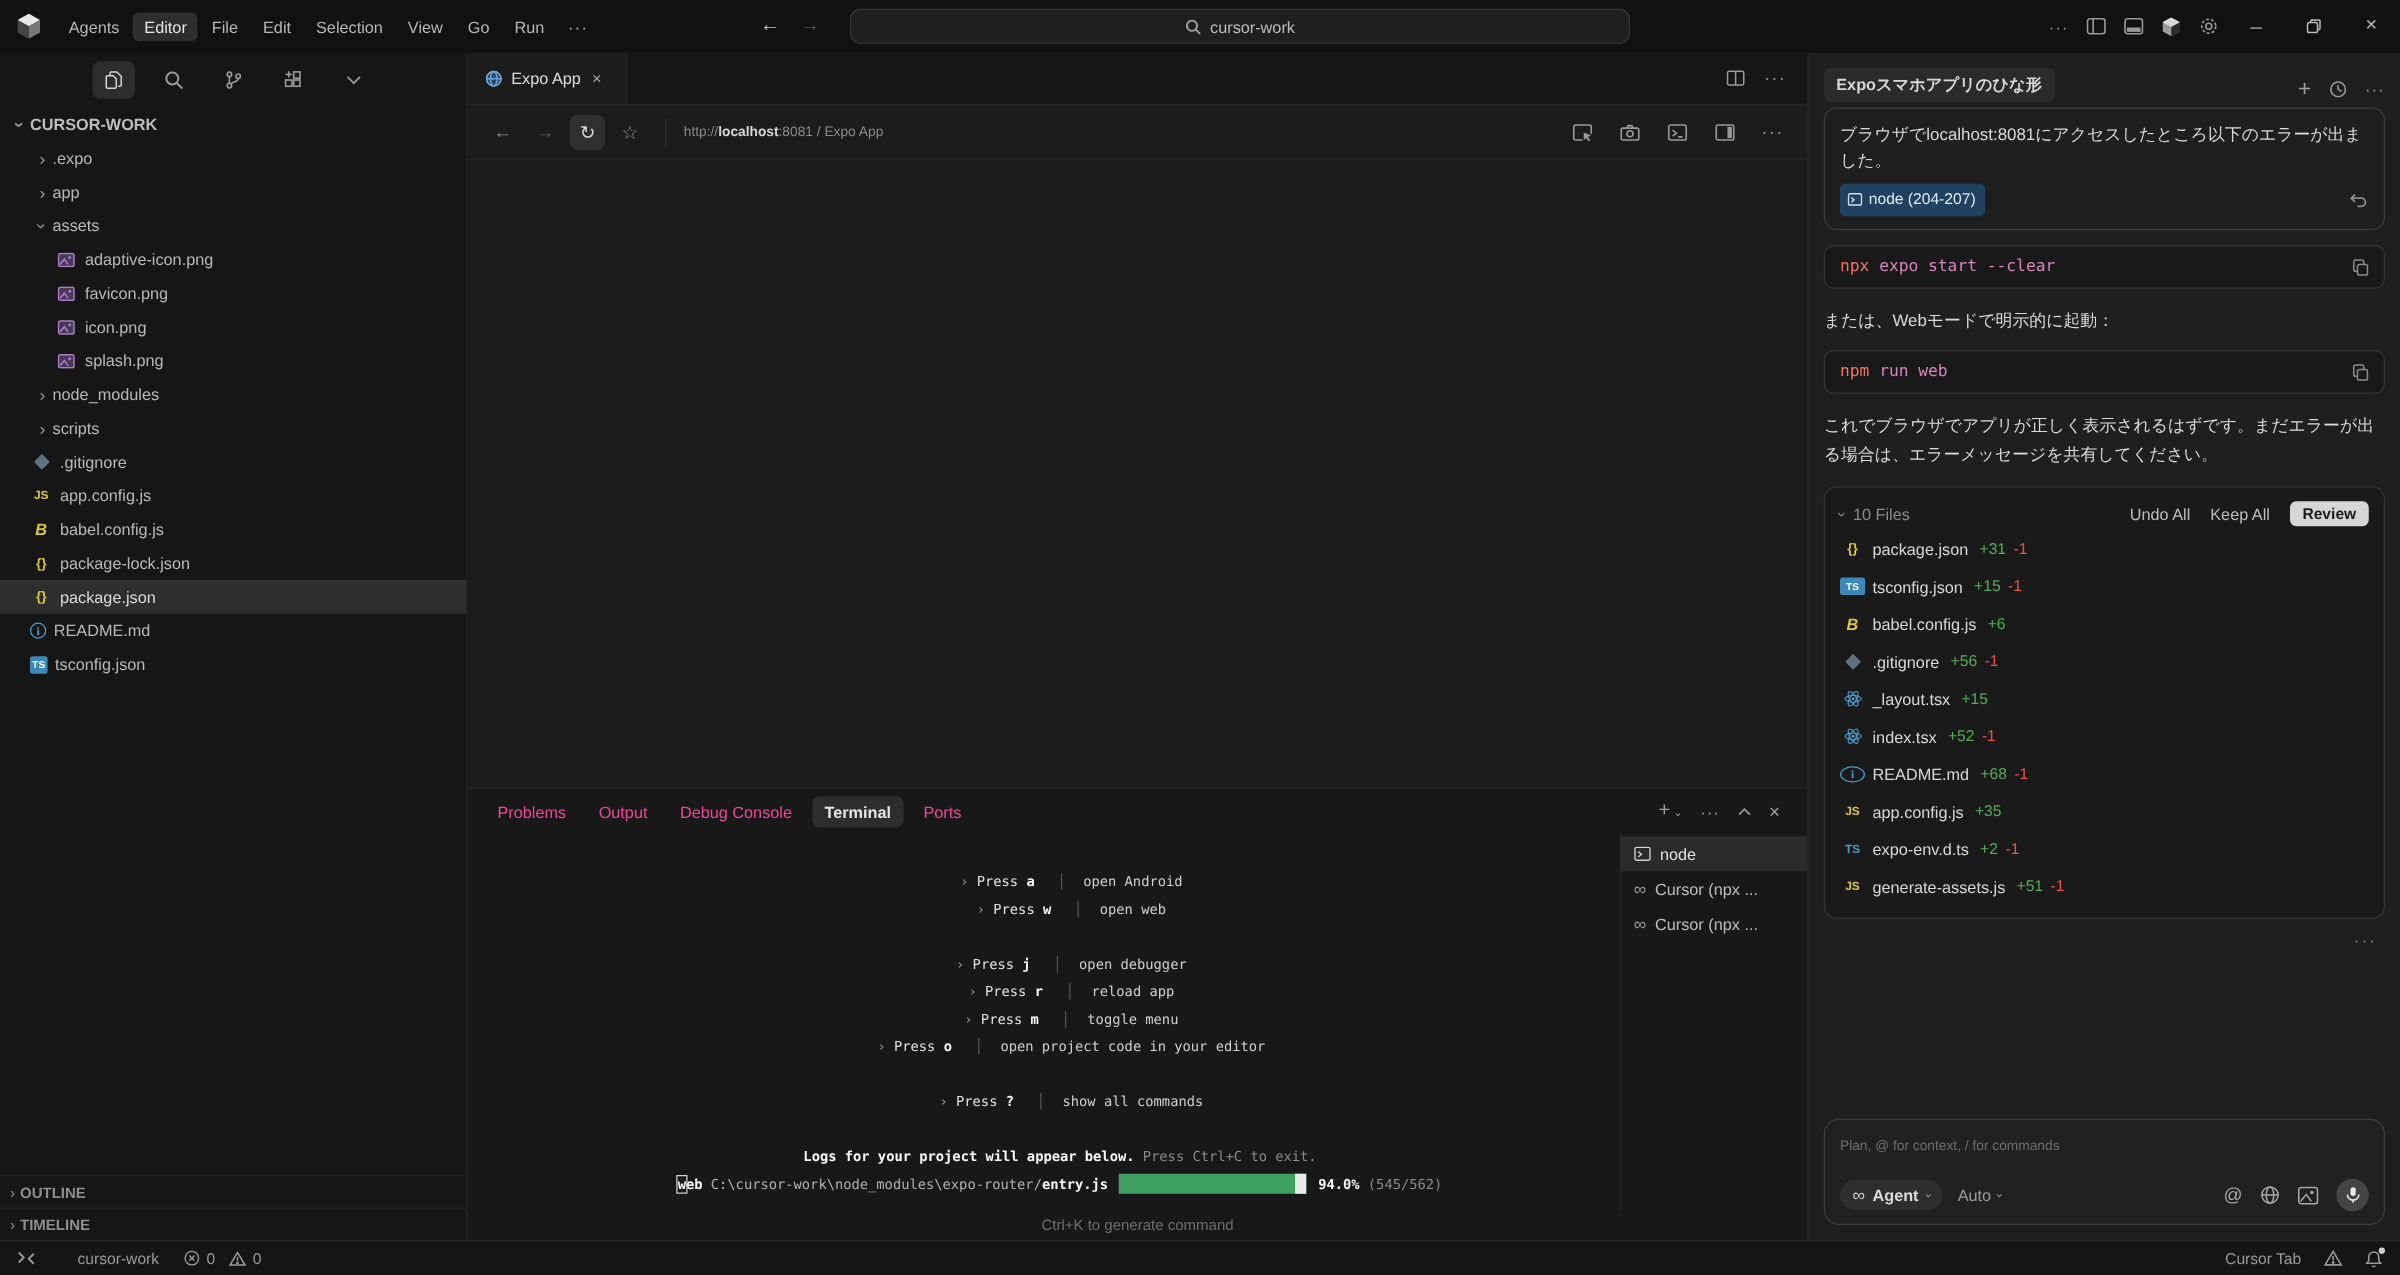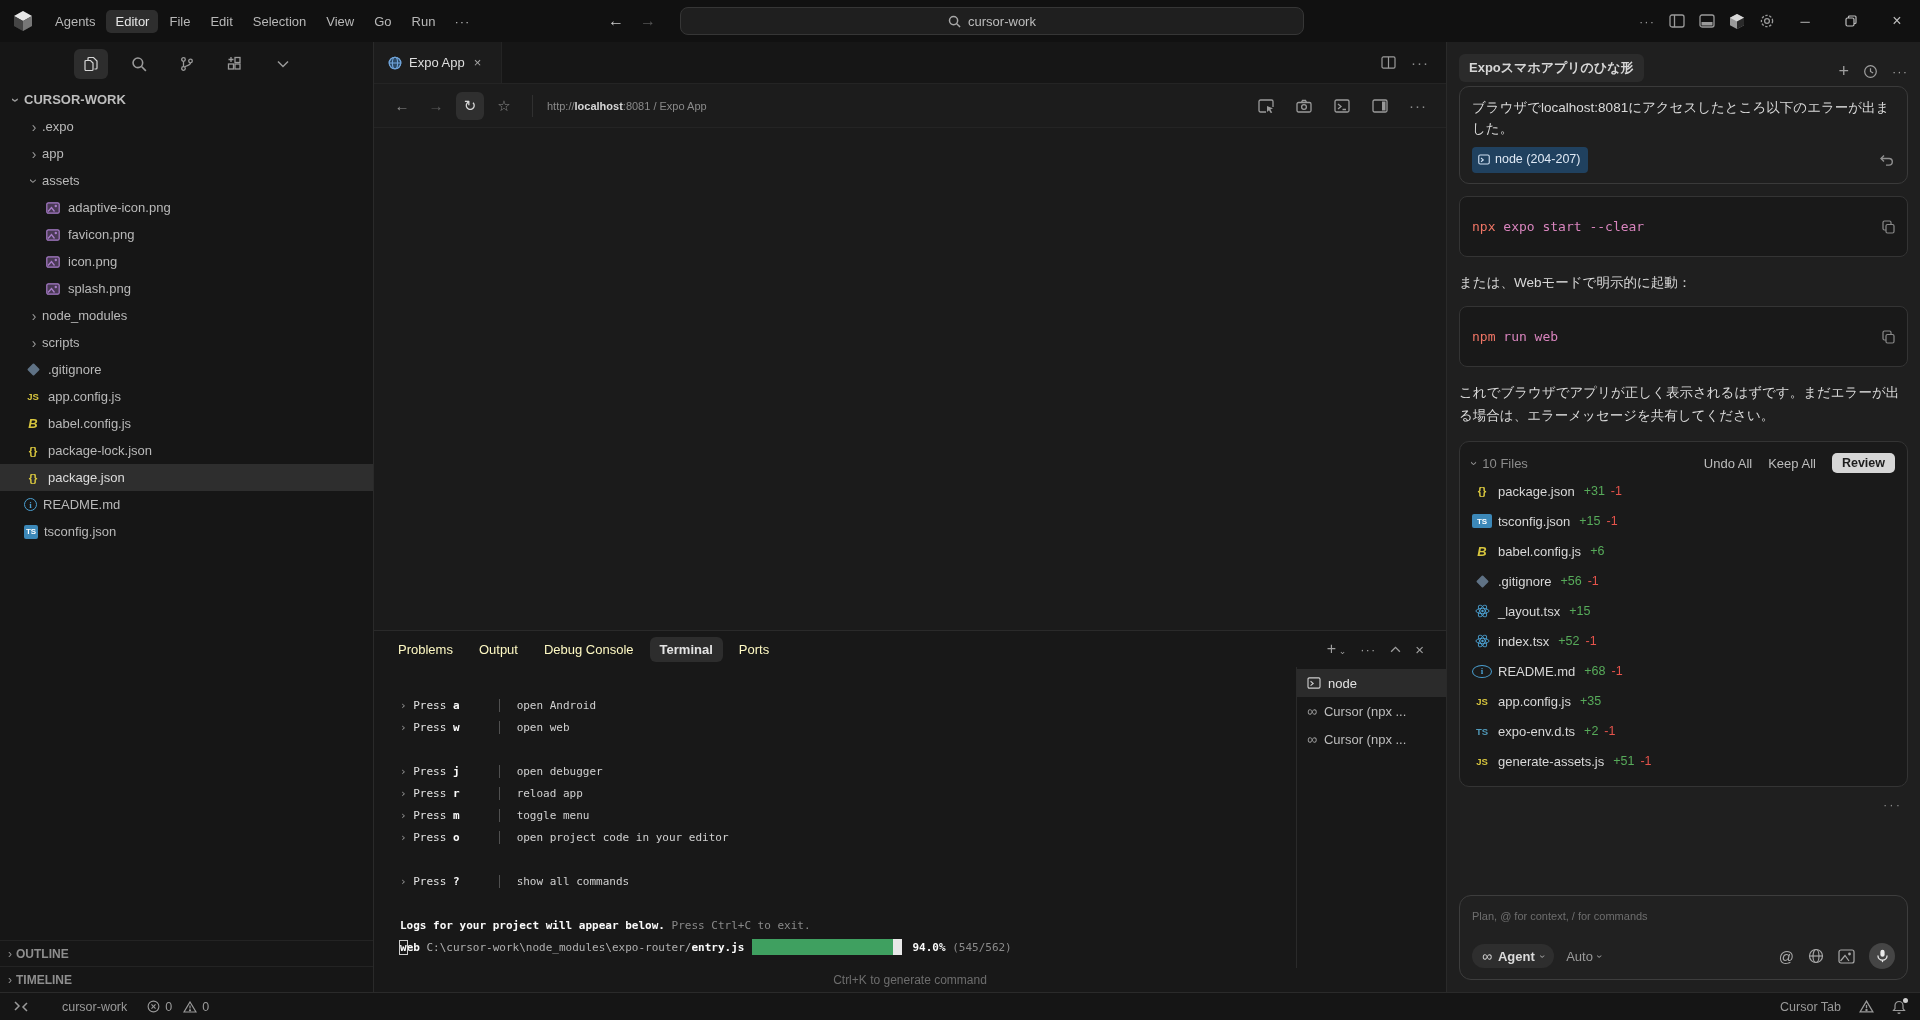--- a/index.html
+++ b/index.html
@@ -46,38 +46,38 @@
   .fi.babel::after { content:"B"; color:#d8c63e; font-weight:bold; font-style:italic; font-size:13px; }
   .fi.tsbox { background:#3c88b8; border-radius:2px; width:14px; height:14px; }
   .fi.tsbox::after { content:"TS"; color:#fff; font-weight:bold; font-size:8px; }
   .fi.info { border:1.5px solid #4a9fd0; border-radius:50%; width:13px; height:13px; }
   .fi.info::after { content:"i"; color:#4a9fd0; font-size:9px; font-weight:bold; font-family:"Liberation Serif",serif; }
   .diamond { width:9px; height:9px; background:#5f7285; transform:rotate(45deg); border-radius:1px; }
   .side-spacer { flex:1; }
   .side-section { height:26px; display:flex; align-items:center; padding-left:8px; border-top:1px solid #232323; color:#8e8e8e; font-weight:bold; gap:4px; font-size:12px; }
 
   
-  .center { flex:1; display:flex; flex-direction:column; min-width:0; background:#1b1b1b; }
+  .center { flex:1; display:flex; flex-direction:column; min-width:0; background:#1b1b1b;text-align:center; }
   .tabbar { height:42px; background:#161616; display:flex; align-items:stretch; border-bottom:1px solid #242424; }
   .tab { width:128px; background:#1c1c1c; display:flex; align-items:center; gap:7px; padding:0 10px 0 14px; color:#dedede; border-right:1px solid #242424; }
   .tab-close { color:#a8a8a8; margin-left:2px; font-size:13px; }
   .tabbar-right { margin-left:auto; display:flex; align-items:center; gap:4px; padding-right:12px; color:#9a9a9a; }
   .browserbar { height:44px; background:#1c1c1c; border-bottom:1px solid #242424; display:flex; align-items:center; padding:0 14px; gap:6px; }
   .bb-icon { color:#8d8d8d; width:28px; height:28px; display:flex; align-items:center; justify-content:center; font-size:15px; border-radius:6px; }
   .bb-icon.boxed { background:#2f2f2f; color:#d8d8d8; }
   .bb-divider { width:1px; height:22px; background:#303030; margin:0 8px; }
   .urltext { color:#8a8a8a; font-size:11px; }
   .urltext b { color:#d6d6d6; font-weight:bold; }
   .bb-right { margin-left:auto; display:flex; align-items:center; gap:10px; color:#9a9a9a; }
   .browser-content { flex:1; background:#1b1b1b; }
 
   
   .panel { height:362px; border-top:1px solid #2a2a2a; background:#181818; display:flex; flex-direction:column; }
   .panel-tabs { height:36px; display:flex; align-items:center; padding:0 14px; gap:6px; }
-  .ptab { padding:5px 10px; color:#fef9c3; border-radius:6px; }
+  .ptab { padding:5px 10px; color:#ec4899; border-radius:6px; }
   .ptab.active { background:#2d2d2d; color:#e4e4e4; font-weight:bold; }
   .ptabs-right { margin-left:auto; display:flex; align-items:center; gap:14px; color:#9f9f9f; padding-right:8px; }
   .panel-body { flex:1; display:flex; min-height:0; }
   .term { flex:1; font-family:"DejaVu Sans Mono", monospace; font-size:11px; padding:28px 0 0 26px; color:#d0d0d0; line-height:22px; white-space:nowrap; overflow:hidden; }
   .tline { height:22px; }
   .tgap { height:22px; }
   .tkey { display:inline-block; width:96px; color:#e2e2e2; }
   .tkey .pr { color:#9a9a9a; }
   .tkey b { color:#fff; }
   .tsep { color:#5a5a5a; margin-right:14px; }
@@ -94,21 +94,21 @@
   
   .rightpanel { width:474px; border-left:1px solid #2a2a2a; background:#1f1f1f; display:flex; flex-direction:column; }
   .rp-header { height:40px; display:flex; align-items:flex-end; padding:0 12px; gap:26px; }
   .rp-title { background:#2b2b2b; border-radius:6px; padding:5px 10px; color:#d6d6d6; font-size:13px; font-weight:bold; }
   .rp-header-icons { margin-left:auto; display:flex; gap:14px; color:#9f9f9f; align-items:center; }
   .rp-scroll { flex:1; padding:4px 12px 0 12px; overflow:hidden; }
   .bubble { border:1px solid #3a3a3a; border-radius:10px; padding:10px 12px 10px 12px; color:#dadada; font-size:13.5px; line-height:21px; position:relative; }
   .attach-row { margin-top:8px; display:flex; align-items:center; }
   .attach-pill { background:#20415f; border-radius:4px; padding:2px 8px 3px 6px; color:#dfe9f5; font-size:12.5px; display:inline-flex; align-items:center; gap:5px; }
   .undo-arrow { margin-left:auto; color:#8f8f8f; }
-  .codeblock { border:1px solid #343434; background:#191919; border-radius:8px; padding:22px 12px; margin-top:12px;
+  .codeblock { border:1px solid #343434; background:#191919; border-radius:8px; padding:9px 12px; margin-top:12px;
     font-family:"DejaVu Sans Mono", monospace; font-size:13px; display:flex; align-items:center; }
   .code-cmd { color:#ef7565; }
   .code-rest { color:#d884bd; white-space:pre; }
   .copy-btn { margin-left:auto; color:#8a8a8a; }
   .rp-text { margin-top:14px; color:#dadada; font-size:13.5px; line-height:23px; }
   .fcard { border:1px solid #343434; background:#1a1a1a; border-radius:10px; margin-top:14px; padding:8px 12px 10px 12px; }
   .fcard-head { display:flex; align-items:center; height:26px; color:#8c8c8c; gap:6px; }
   .fcard-actions { margin-left:auto; display:flex; align-items:center; gap:16px; }
   .ghost-btn { color:#bdbdbd; font-size:13px; }
   .review-btn { background:#d6d6d6; color:#1d1d1d; border-radius:5px; padding:3px 10px; font-size:12.5px; font-weight:bold; }

